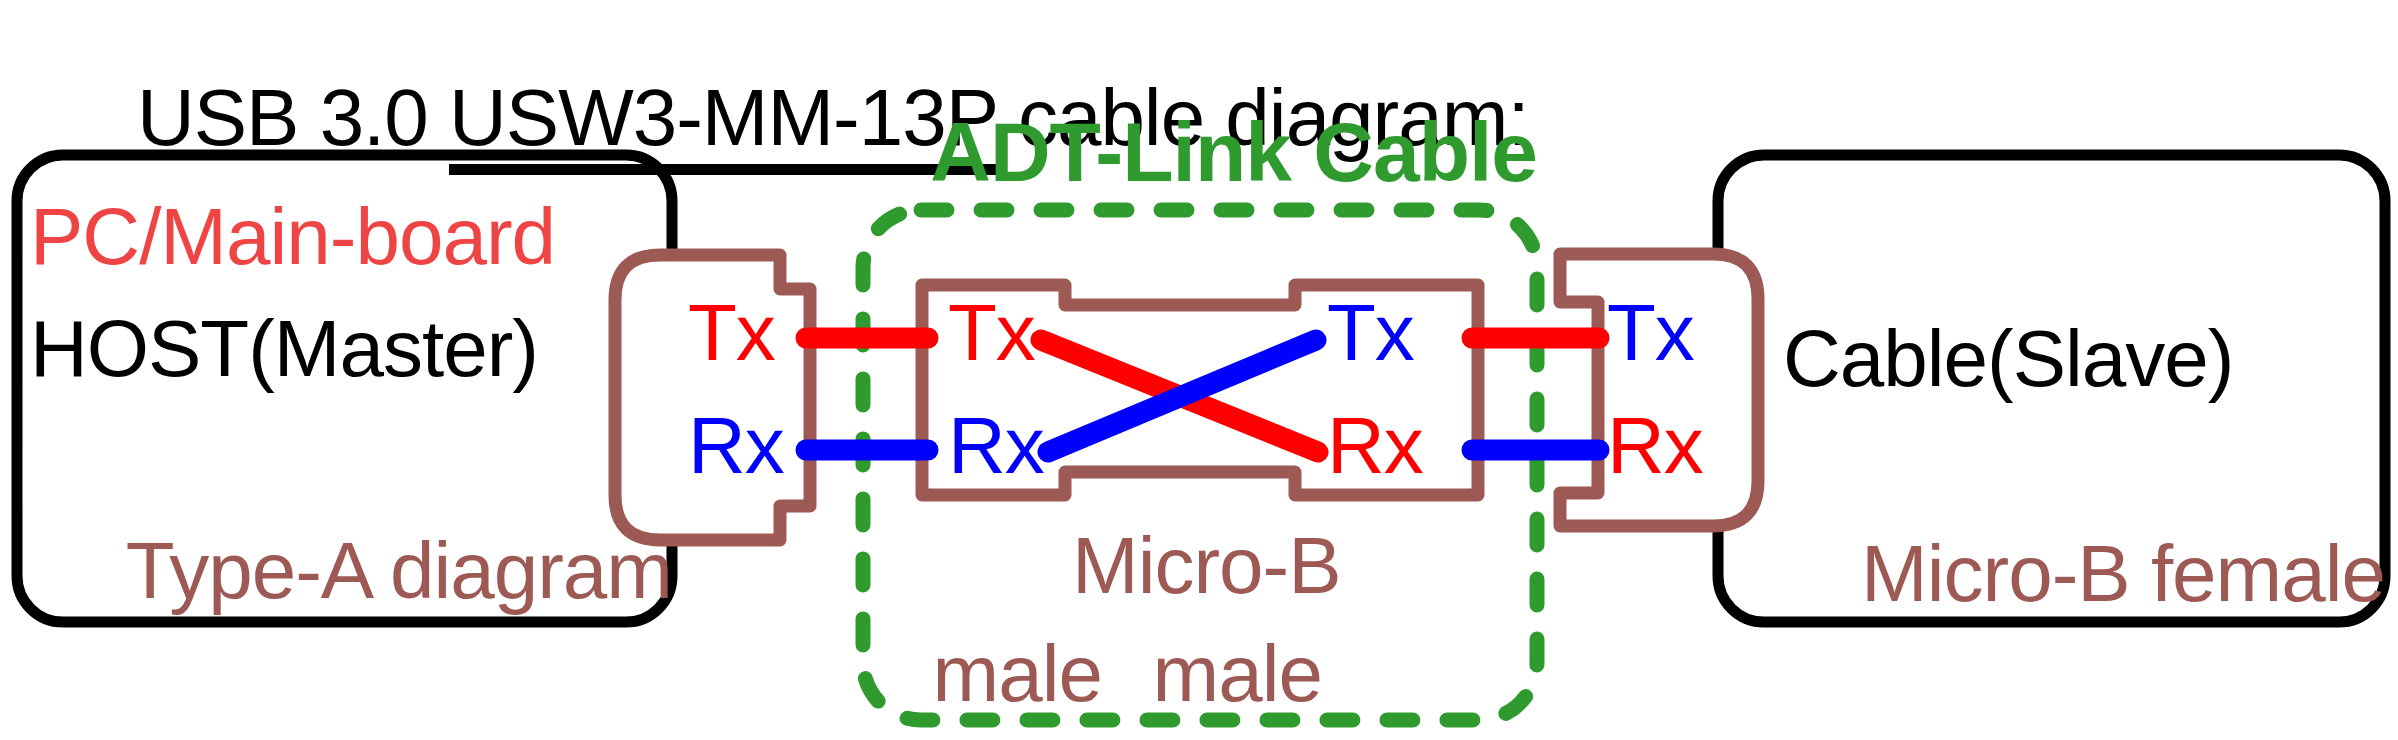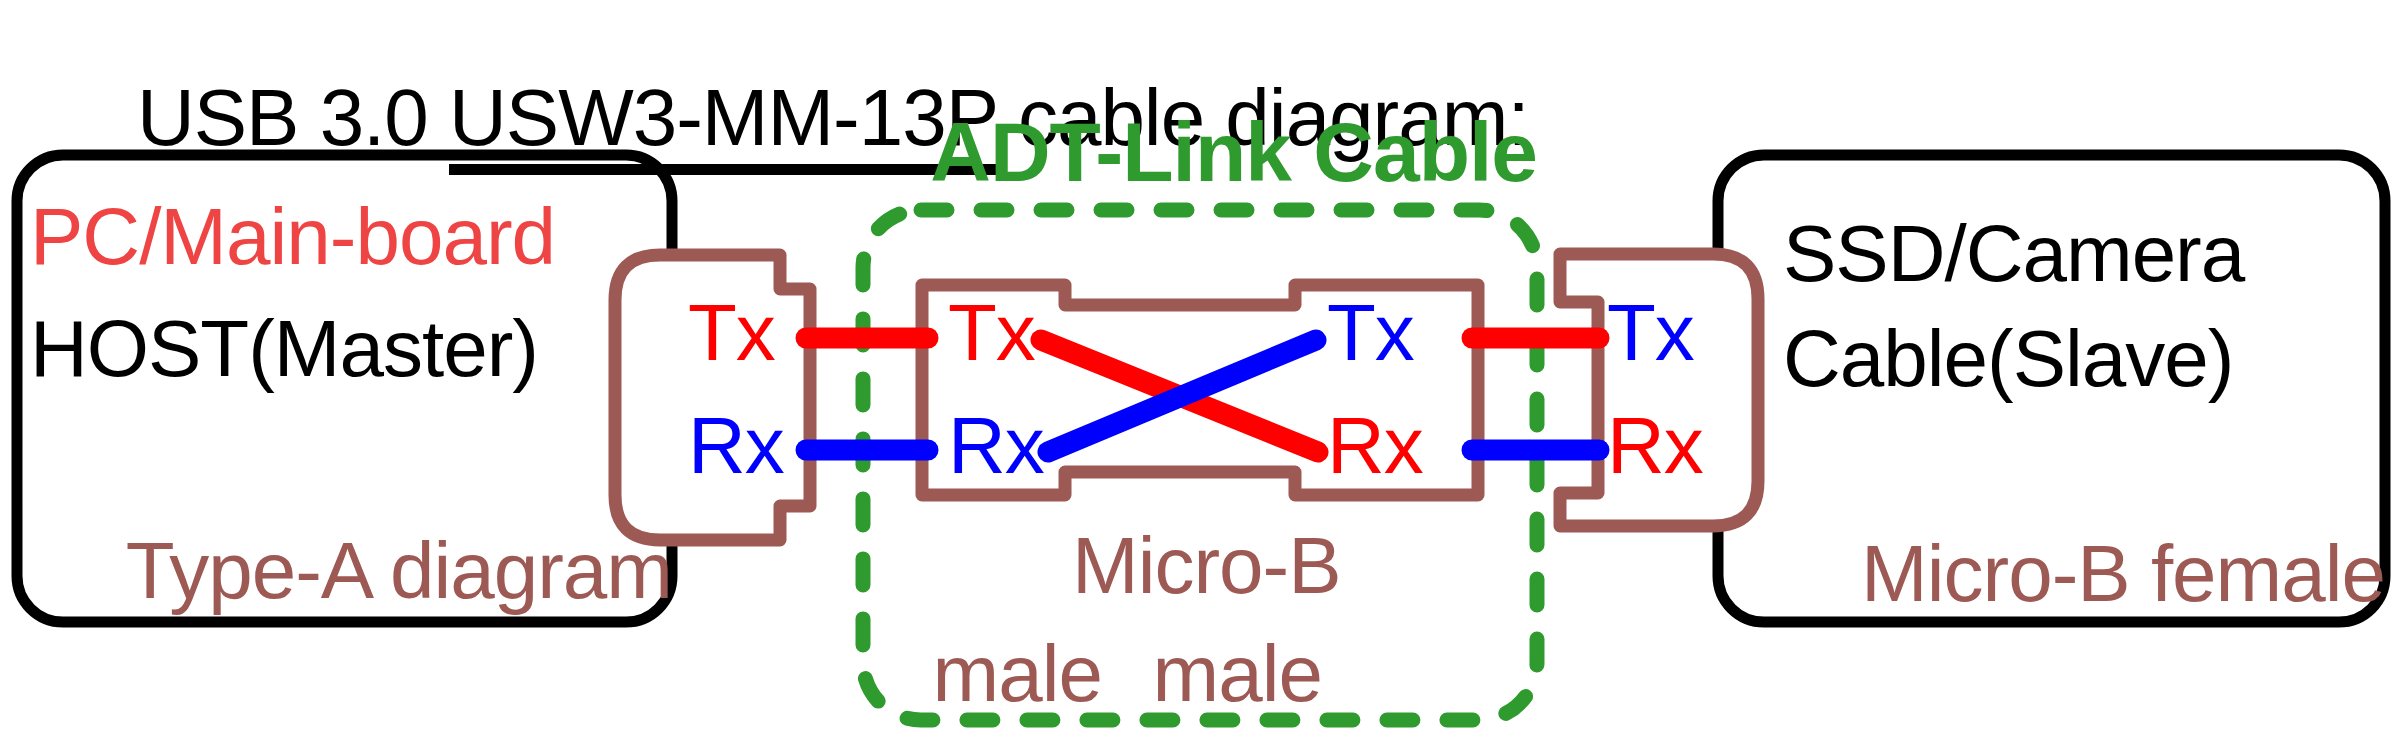--- a/index.html
+++ b/index.html
@@ -48,21 +48,20 @@
   </svg>
 
   <div class="lbl" style="left: 52px; top: -2px; color: rgb(0, 0, 0);">
     <span>USB 3.0 </span><span class="model-underline">USW3-MM-13P</span><span> cable diagram:</span>
   </div>
 
   <div class="lbl" style="left: 30px; top: 197px; color: #ef4444;">PC/Main-board</div>
   <div class="lbl" style="left: 30px; top: 309px; color: rgb(0, 0, 0);">HOST(Master)</div>
   <div class="lbl center" style="left: 17px; top: 531px; width: 655px; color: rgb(157, 89, 83);">Type-A diagram</div>
 
-  <div class="lbl" style="left: 1783px; top: 214px; color: rgb(0, 0, 0);">SSD/Camera</div>
   <div class="lbl" style="left: 1783px; top: 319px; color: rgb(0, 0, 0);">Cable(Slave)</div>
   <div class="lbl center" style="left: 1718px; top: 534px; width: 667px; color: rgb(157, 89, 83);">Micro-B female</div>
 
   <div class="lbl adt center" style="left: 863px; top: 110px; width: 674px; color: rgb(47, 155, 47);">ADT-Link Cable</div>
 
   <div class="lbl center" style="left: 852px; top: 634px; width: 250px; color: rgb(157, 89, 83);">male</div>
   <div class="lbl center" style="left: 1072px; top: 526px; width: 250px; color: rgb(157, 89, 83);">Micro-B</div>
   <div class="lbl center" style="left: 1072px; top: 634px; width: 250px; color: rgb(157, 89, 83);">male</div>
 
   <div class="lbl" style="left: 688px; top: 293px; color: rgb(255, 0, 0);">Tx</div>

